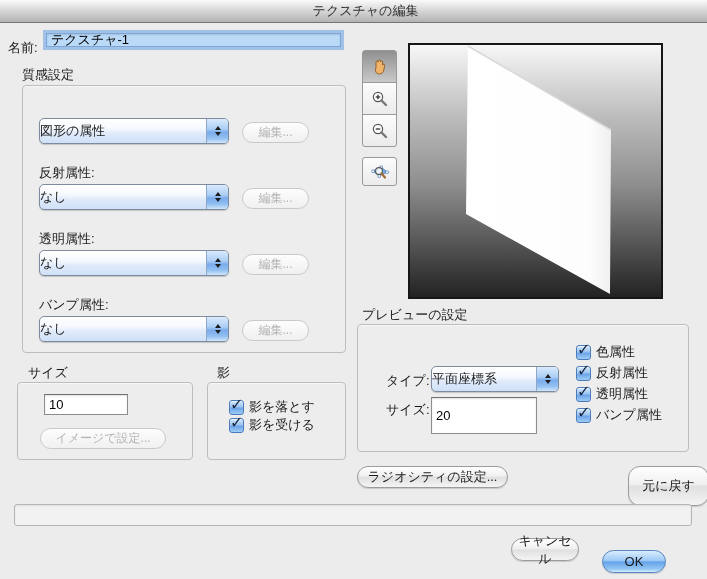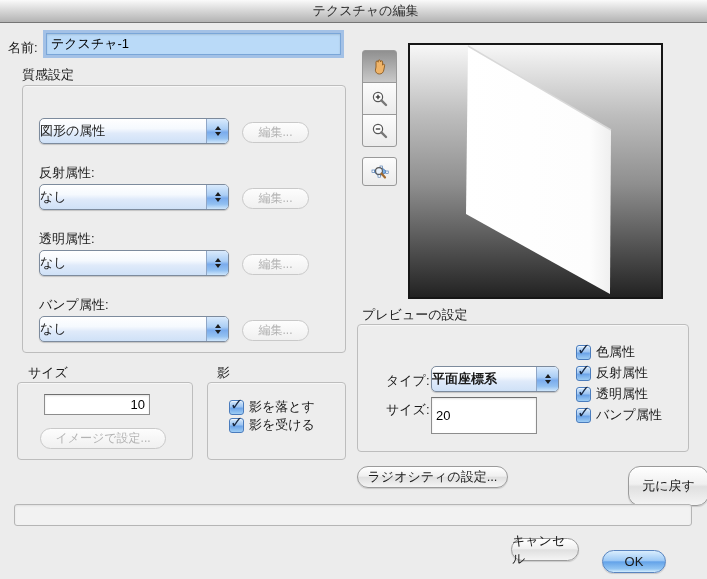--- a/index.html
+++ b/index.html
@@ -34,20 +34,21 @@
     background:#badaf8;
     box-shadow:0 0 0 3px rgba(125,170,228,.65), inset 0 1px 2px rgba(0,0,0,.12);
     border-color:#7aa6d8;
   }
   .pill{
     position:absolute;border-radius:12px;border:1px solid #9b9b9b;
     background:linear-gradient(180deg,#ffffff 0%,#f0f0f0 45%,#e0e0e0 52%,#f4f4f4 100%);
     display:flex;align-items:center;justify-content:center;
     font-size:13px;color:#1a1a1a;box-sizing:border-box;cursor:default;
     box-shadow:0 1px 1px rgba(0,0,0,.15);
+    text-align:center;
   }
   .pill.disabled{
     border-color:#c9c9c9;color:#b3b3b3;box-shadow:none;
     background:linear-gradient(180deg,#fdfdfd,#f0f0f0);font-size:12px;
   }
   .pill.blue{
     background:linear-gradient(180deg,#d9edfd 0%,#9ecaf6 45%,#64a3e9 52%,#92c5f3 85%,#d4edfd 100%);
     border-color:#5a85c0;
   }
   
@@ -101,21 +102,21 @@
 </head>
 <body>
 
 <div class="window">
 
   <div class="titlebar">
     <span>テクスチャの編集</span>
   </div>
 
   <div class="lbl" style="left:8px;top:39px;">名前:</div>
-  <input class="tfield selected" style="left: 46px; top: 33px; width: 295px; height: 22px;" value="テクスチャ-1">
+  <input class="tfield selected" style="left: 46px; top: 33px; width: 295px; height: 14px;" value="テクスチャ-1">
 
   <div class="lbl" style="left:22px;top:66px;">質感設定</div>
   <div class="groupbox" style="left:22px;top:85px;width:322px;height:266px;">
 
     <div class="lbl" style="left:16px;top:12px;margin-top:28px;">色属性:</div>
     <div class="popup" style="left:16px;top:32px;width:190px;">
       <span class="val">図形の属性</span>
       <span class="cap">
           <i class="tri-up"></i>
           <i class="tri-dn"></i>
@@ -149,21 +150,21 @@
       <span class="cap">
           <i class="tri-up"></i>
           <i class="tri-dn"></i>
         </span>
     </div>
     <div class="pill disabled" style="left:219px;top:234px;width:67px;height:21px;">編集...</div>
   </div>
 
   <div class="lbl" style="left:28px;top:364px;">サイズ</div>
   <div class="groupbox" style="left:17px;top:382px;width:174px;height:76px;">
-    <input class="tfield" style="left: 26px; top: 11px; width: 106px; height: 21px; text-align: right;" value="10">
+    <input class="tfield" style="left: 26px; top: 11px; width: 84px; height: 21px;" value="10">
     <div class="pill disabled" style="left:22px;top:45px;width:126px;height:21px;">イメージで設定...</div>
   </div>
 
   <div class="lbl" style="left:217px;top:364px;">影</div>
   <div class="groupbox" style="left:207px;top:382px;width:137px;height:76px;">
     <div class="cbrow" style="left:21px;top:15px;" data-checked="true">
       <span class="cbox">
           <span class="check">✓</span>
         </span>
       <span>影を落とす</span>
@@ -218,21 +219,21 @@
         </linearGradient>
       </defs>
       <polygon points="58,1 201,85 200,249 56,169" fill="url(#planeShade)"></polygon>
       <line x1="58" y1="1" x2="201" y2="85" stroke="#d8d8d8" stroke-width="1.5"></line>
     </svg>
   </div>
 
   <div class="lbl" style="left:362px;top:306px;">プレビューの設定</div>
   <div class="groupbox" style="left:357px;top:324px;width:330px;height:126px;">
     <div class="lbl" style="left:28px;top:47px;">タイプ:</div>
-    <div class="popup" style="left:73px;top:41px;width:128px;font-weight:bold;">
+    <div class="popup" style="left:73px;top:41px;width:128px;">
       <span class="val">平面座標系</span>
       <span class="cap">
           <i class="tri-up"></i>
           <i class="tri-dn"></i>
         </span>
     </div>
     <div class="lbl" style="left:28px;top:76px;">サイズ:</div>
     <input class="tfield" style="left: 73px; top: 72px; width: 106px; height: 37px;" value="20">
 
     <div class="cbrow" style="left:218px;top:18px;" data-checked="true">

